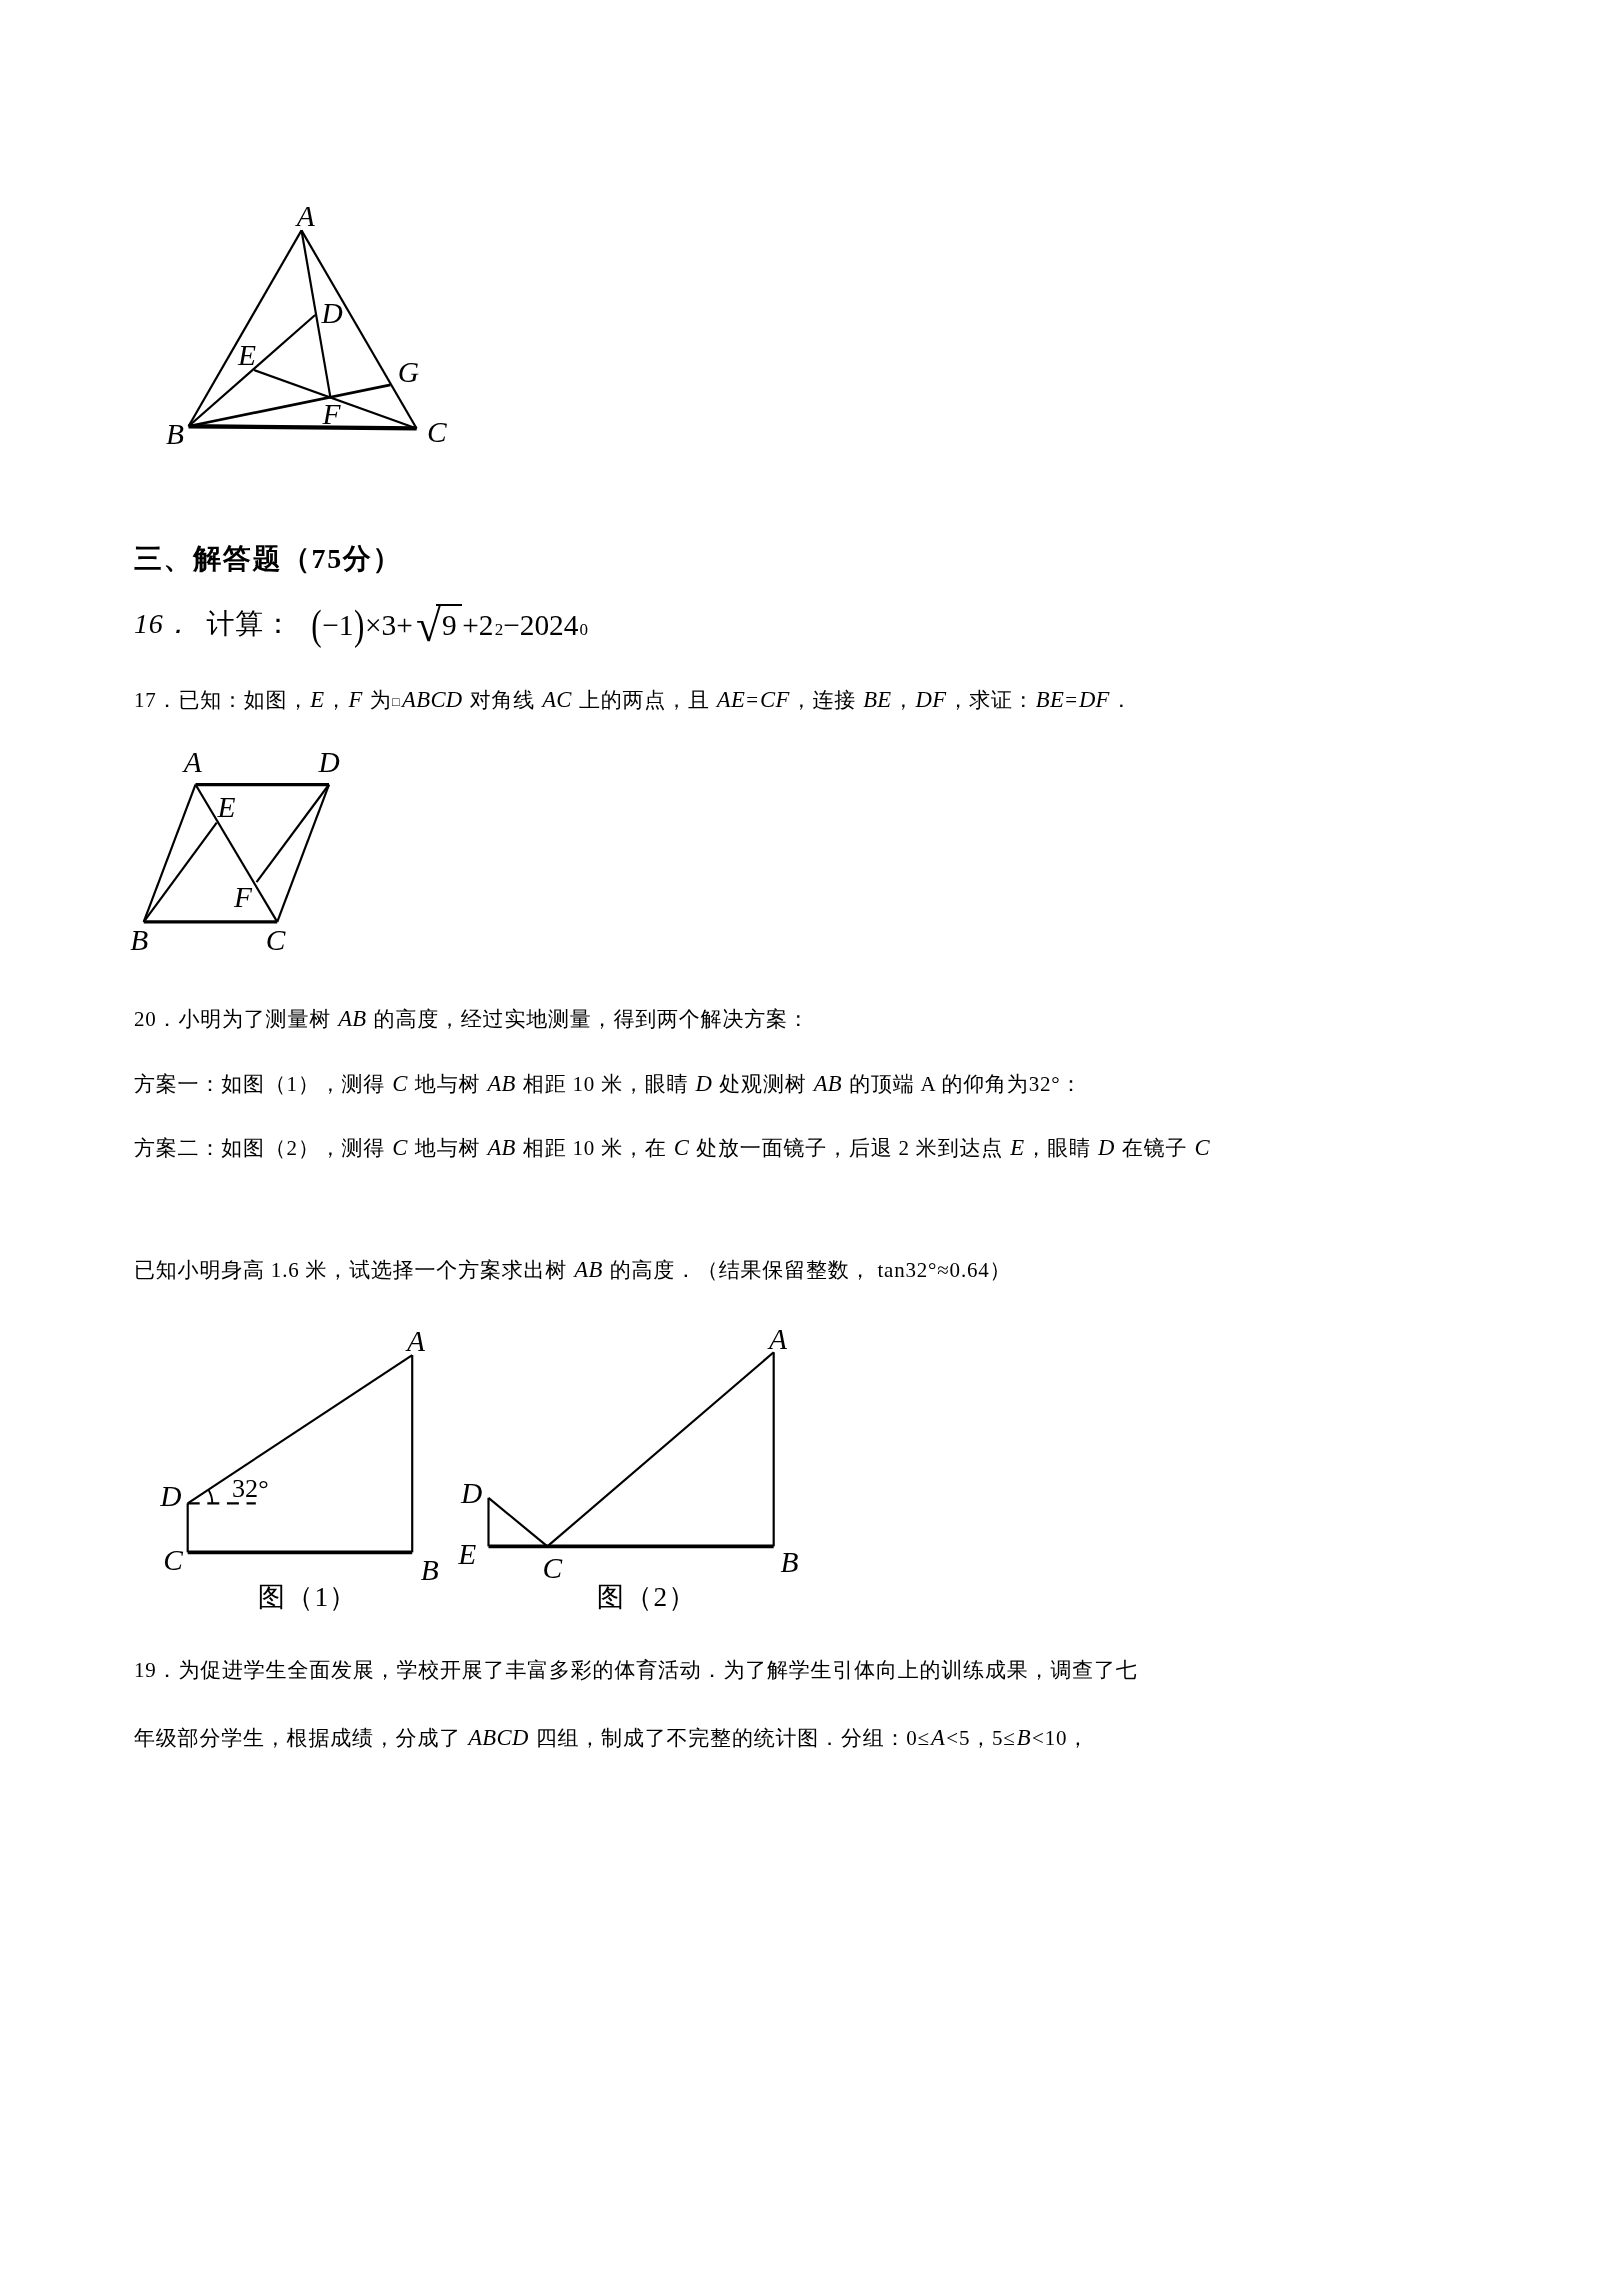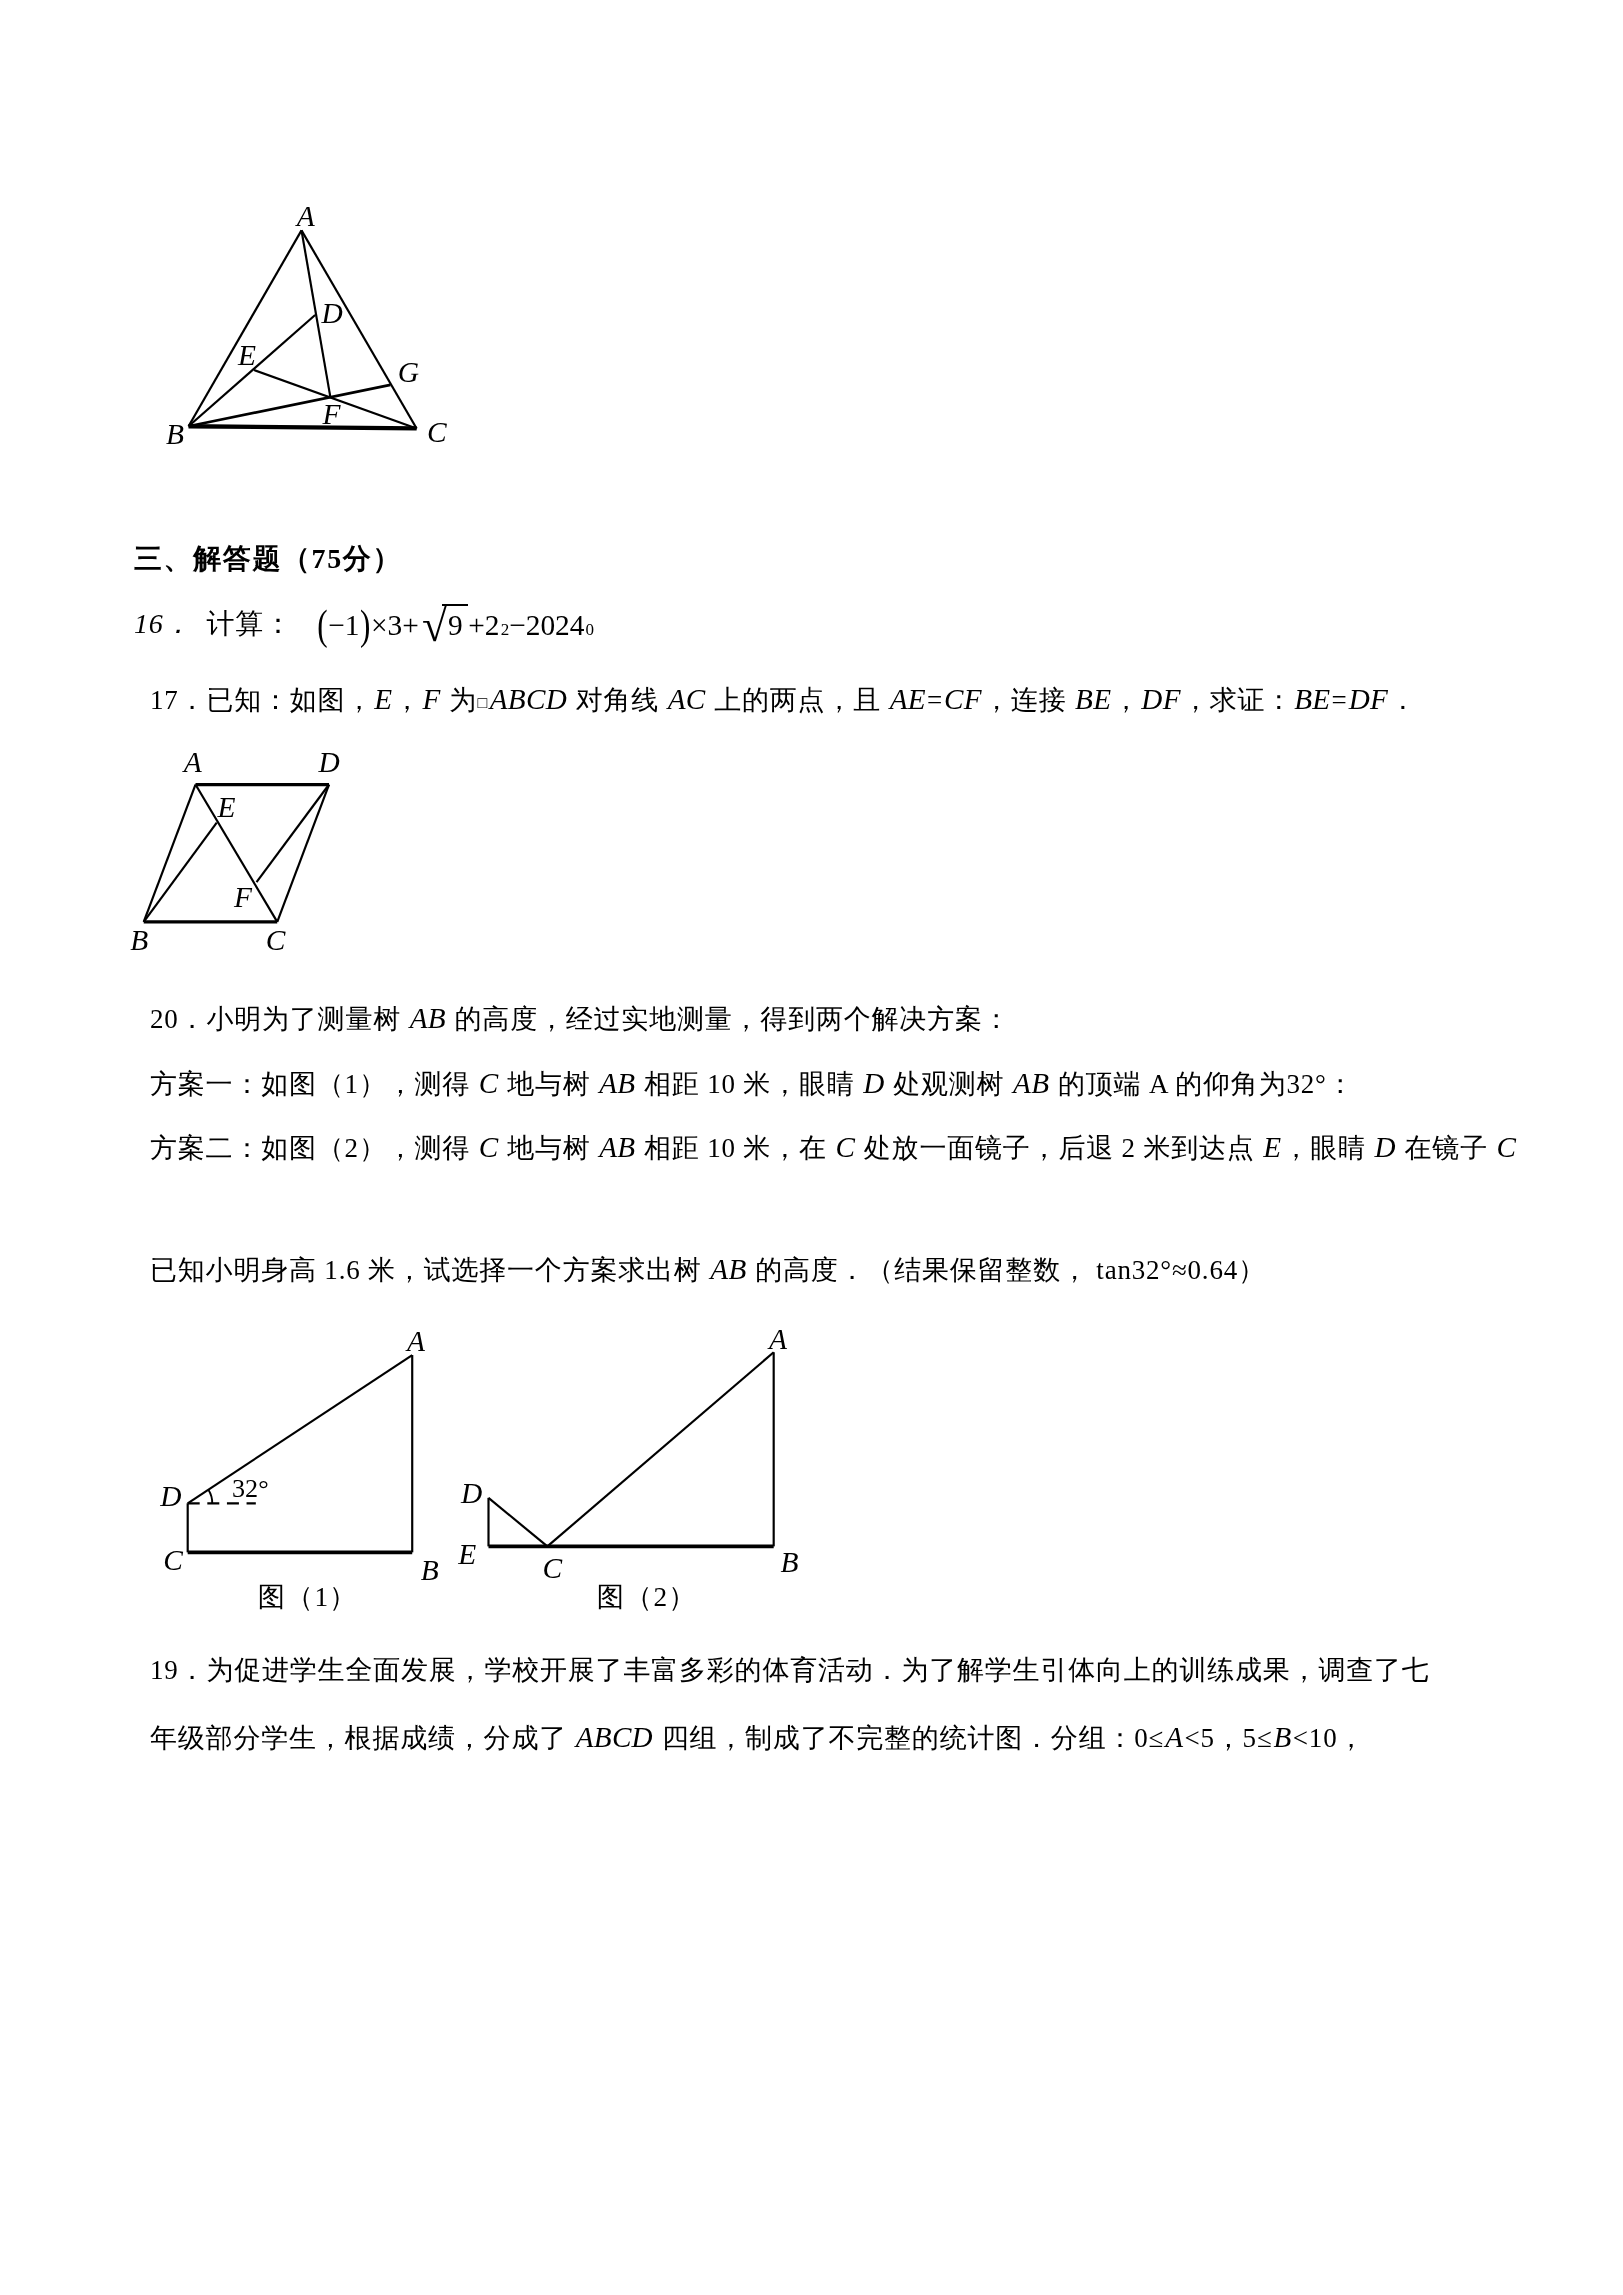--- a/index.html
+++ b/index.html
@@ -6,23 +6,23 @@
   #page{
     position:relative;
     width:1623px;height:2295px;
     background:#ffffff;
     font-family:"Liberation Serif","DejaVu Serif",serif;
     color:#000;
     overflow:hidden;
   }
   .line{
     position:absolute;
-    left:150px;
+    left:134px;
     width:1429px;
-    font-size:27px;
+    font-size:21px;
     line-height:39px;
     letter-spacing:0.8px;
     white-space:nowrap;
   }
   .line .v{
     font-style:italic;
     font-size:1.08em;
     letter-spacing:0.3px;
     padding:0 1.1px;
   }
@@ -39,21 +39,21 @@
     letter-spacing:1.6px;
     white-space:nowrap;
   }
   #q16-line{
     position:absolute;
     left:134px;top:588px;height:71px;
     display:flex;align-items:center;
     font-size:28px;white-space:nowrap;letter-spacing:0.8px;
   }
   #q16-line .num{margin-right:14px;font-style:italic;}
-  #q16-line .lbl{margin-right:24px;}
+  #q16-line .lbl{margin-right:18px;}
   .formula{display:inline-flex;align-items:baseline;font-size:29.4px;letter-spacing:0;}
   .formula .bigp{display:inline-block;transform:scaleY(1.35);font-size:1.06em;padding:0 0.5px;}
   .sqrtwrap{display:inline-flex;align-items:baseline;margin-left:3.3px;}
   .radsym{font-size:1.55em;line-height:0;position:relative;top:0.14em;margin-right:-5.5px;}
   .radicand{border-top:2.2px solid #000;padding:2.2px 5.5px 0 6.5px;}
   .sup{font-size:0.58em;vertical-align:0.62em;margin-left:1.1px;}
   .fig{position:absolute;}
   .fig svg{width:100%;height:100%;display:block;}
   .fig line,.fig path{stroke:#000;stroke-linecap:butt;}
   text.t-var{font:italic 54px "Liberation Serif","DejaVu Serif",serif;}

